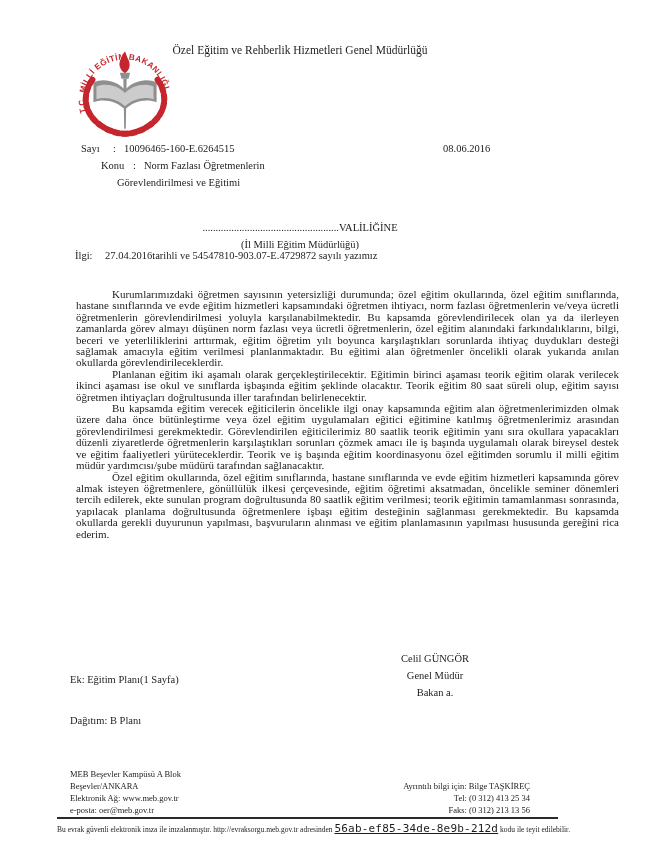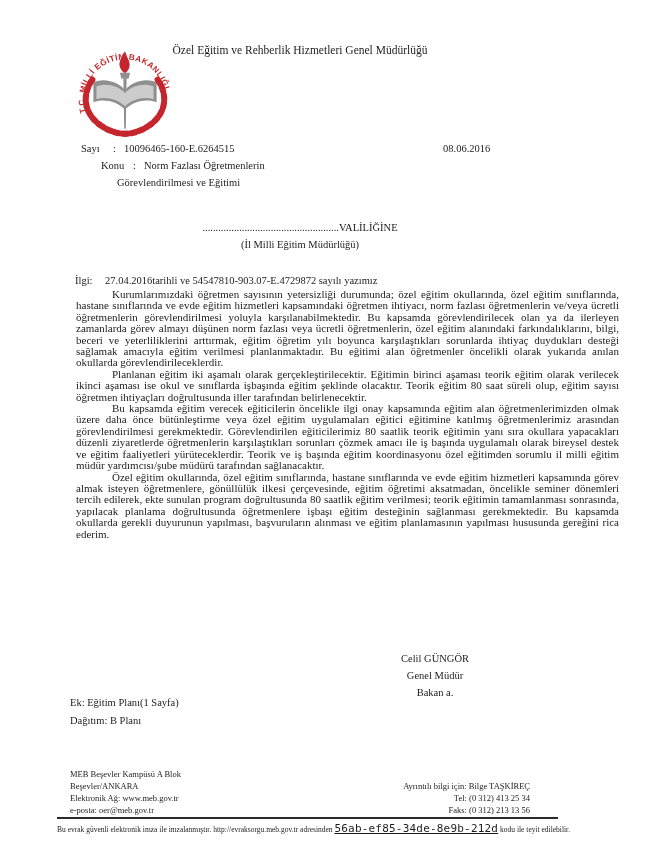--- a/index.html
+++ b/index.html
@@ -22,21 +22,21 @@
   .lh3{font-size:11.5px;line-height:16px;}
   
   .meta-row{position:absolute;font-size:10.5px;white-space:nowrap;}
   .meta-label{display:inline-block;width:32px;}
   .meta-colon{display:inline-block;}
   .meta-value{margin-left:8px;}
   .doc-date{position:absolute;left:443px;top:143px;font-size:10.5px;}
   
   .addressee{position:absolute;left:0;top:219px;width:600px;text-align:center;font-size:10.5px;line-height:17px;}
   
-  .reference{position:absolute;left:75px;top:275px;font-size:10.5px;white-space:nowrap;}
+  .reference{position:absolute;left:75px;top:250px;font-size:10.5px;white-space:nowrap;}
   .ref-label{display:inline-block;width:30px;}
   
   .body-text{position:absolute;left:62px;top:289px;width:543px;font-size:11px;line-height:11.4px;text-align:justify;margin-left:14px;}
   .body-text p{margin:0;text-indent:36px;}
   
   .signature{position:absolute;left:335px;top:650px;width:200px;text-align:center;font-size:10.5px;line-height:17px;}
   
   .attach-line{position:absolute;left:70px;font-size:10.5px;}
   
   .footer-left{position:absolute;left:70px;top:768px;font-size:8.5px;line-height:12px;}
@@ -108,21 +108,21 @@
     <p>Bu kapsamda eğitim verecek eğiticilerin öncelikle ilgi onay kapsamında eğitim alan öğretmenlerimizden olmak üzere daha önce bütünleştirme veya özel eğitim uygulamaları eğitici eğitimine katılmış öğretmenlerimiz arasından görevlendirilmesi gerekmektedir. Görevlendirilen eğiticilerimiz 80 saatlik teorik eğitimin yanı sıra okullara yapacakları düzenli ziyaretlerde öğretmenlerin karşılaştıkları sorunları çözmek amacı ile iş başında uygulamalı olarak bireysel destek ve eğitim faaliyetleri yürüteceklerdir. Teorik ve iş başında eğitim koordinasyonu özel eğitimden sorumlu il milli eğitim müdür yardımcısı/şube müdürü tarafından sağlanacaktır.</p>
     <p>Özel eğitim okullarında, özel eğitim sınıflarında, hastane sınıflarında ve evde eğitim hizmetleri kapsamında görev almak isteyen öğretmenlere, gönüllülük ilkesi çerçevesinde, eğitim öğretimi aksatmadan, öncelikle seminer dönemleri tercih edilerek, ekte sunulan program doğrultusunda 80 saatlik eğitim verilmesi; teorik eğitimin tamamlanması sonrasında, yapılacak planlama doğrultusunda öğretmenlere işbaşı eğitim desteğinin sağlanması gerekmektedir. Bu kapsamda okullarda gerekli duyurunun yapılması, başvuruların alınması ve eğitim planlamasının yapılması hususunda gereğini rica ederim.</p>
   </div>
 
   <div class="signature">
     <div>Celil GÜNGÖR</div>
     <div>Genel Müdür</div>
     <div>Bakan a.</div>
   </div>
 
-  <div class="attach-line" style="top:697px;">Ek: Eğitim Planı(1 Sayfa)</div>
+  <div class="attach-line" style="top:674px;">Ek: Eğitim Planı(1 Sayfa)</div>
   <div class="attach-line" style="top:715px;">Dağıtım: B Planı</div>
 
   <div class="footer-left">
     <div>MEB Beşevler Kampüsü A Blok</div>
     <div>Beşevler/ANKARA</div>
     <div>Elektronik Ağ: www.meb.gov.tr</div>
     <div>e-posta: oer@meb.gov.tr</div>
   </div>
   <div class="footer-right">
     <div>Ayrıntılı bilgi için: Bilge TAŞKİREÇ</div>

